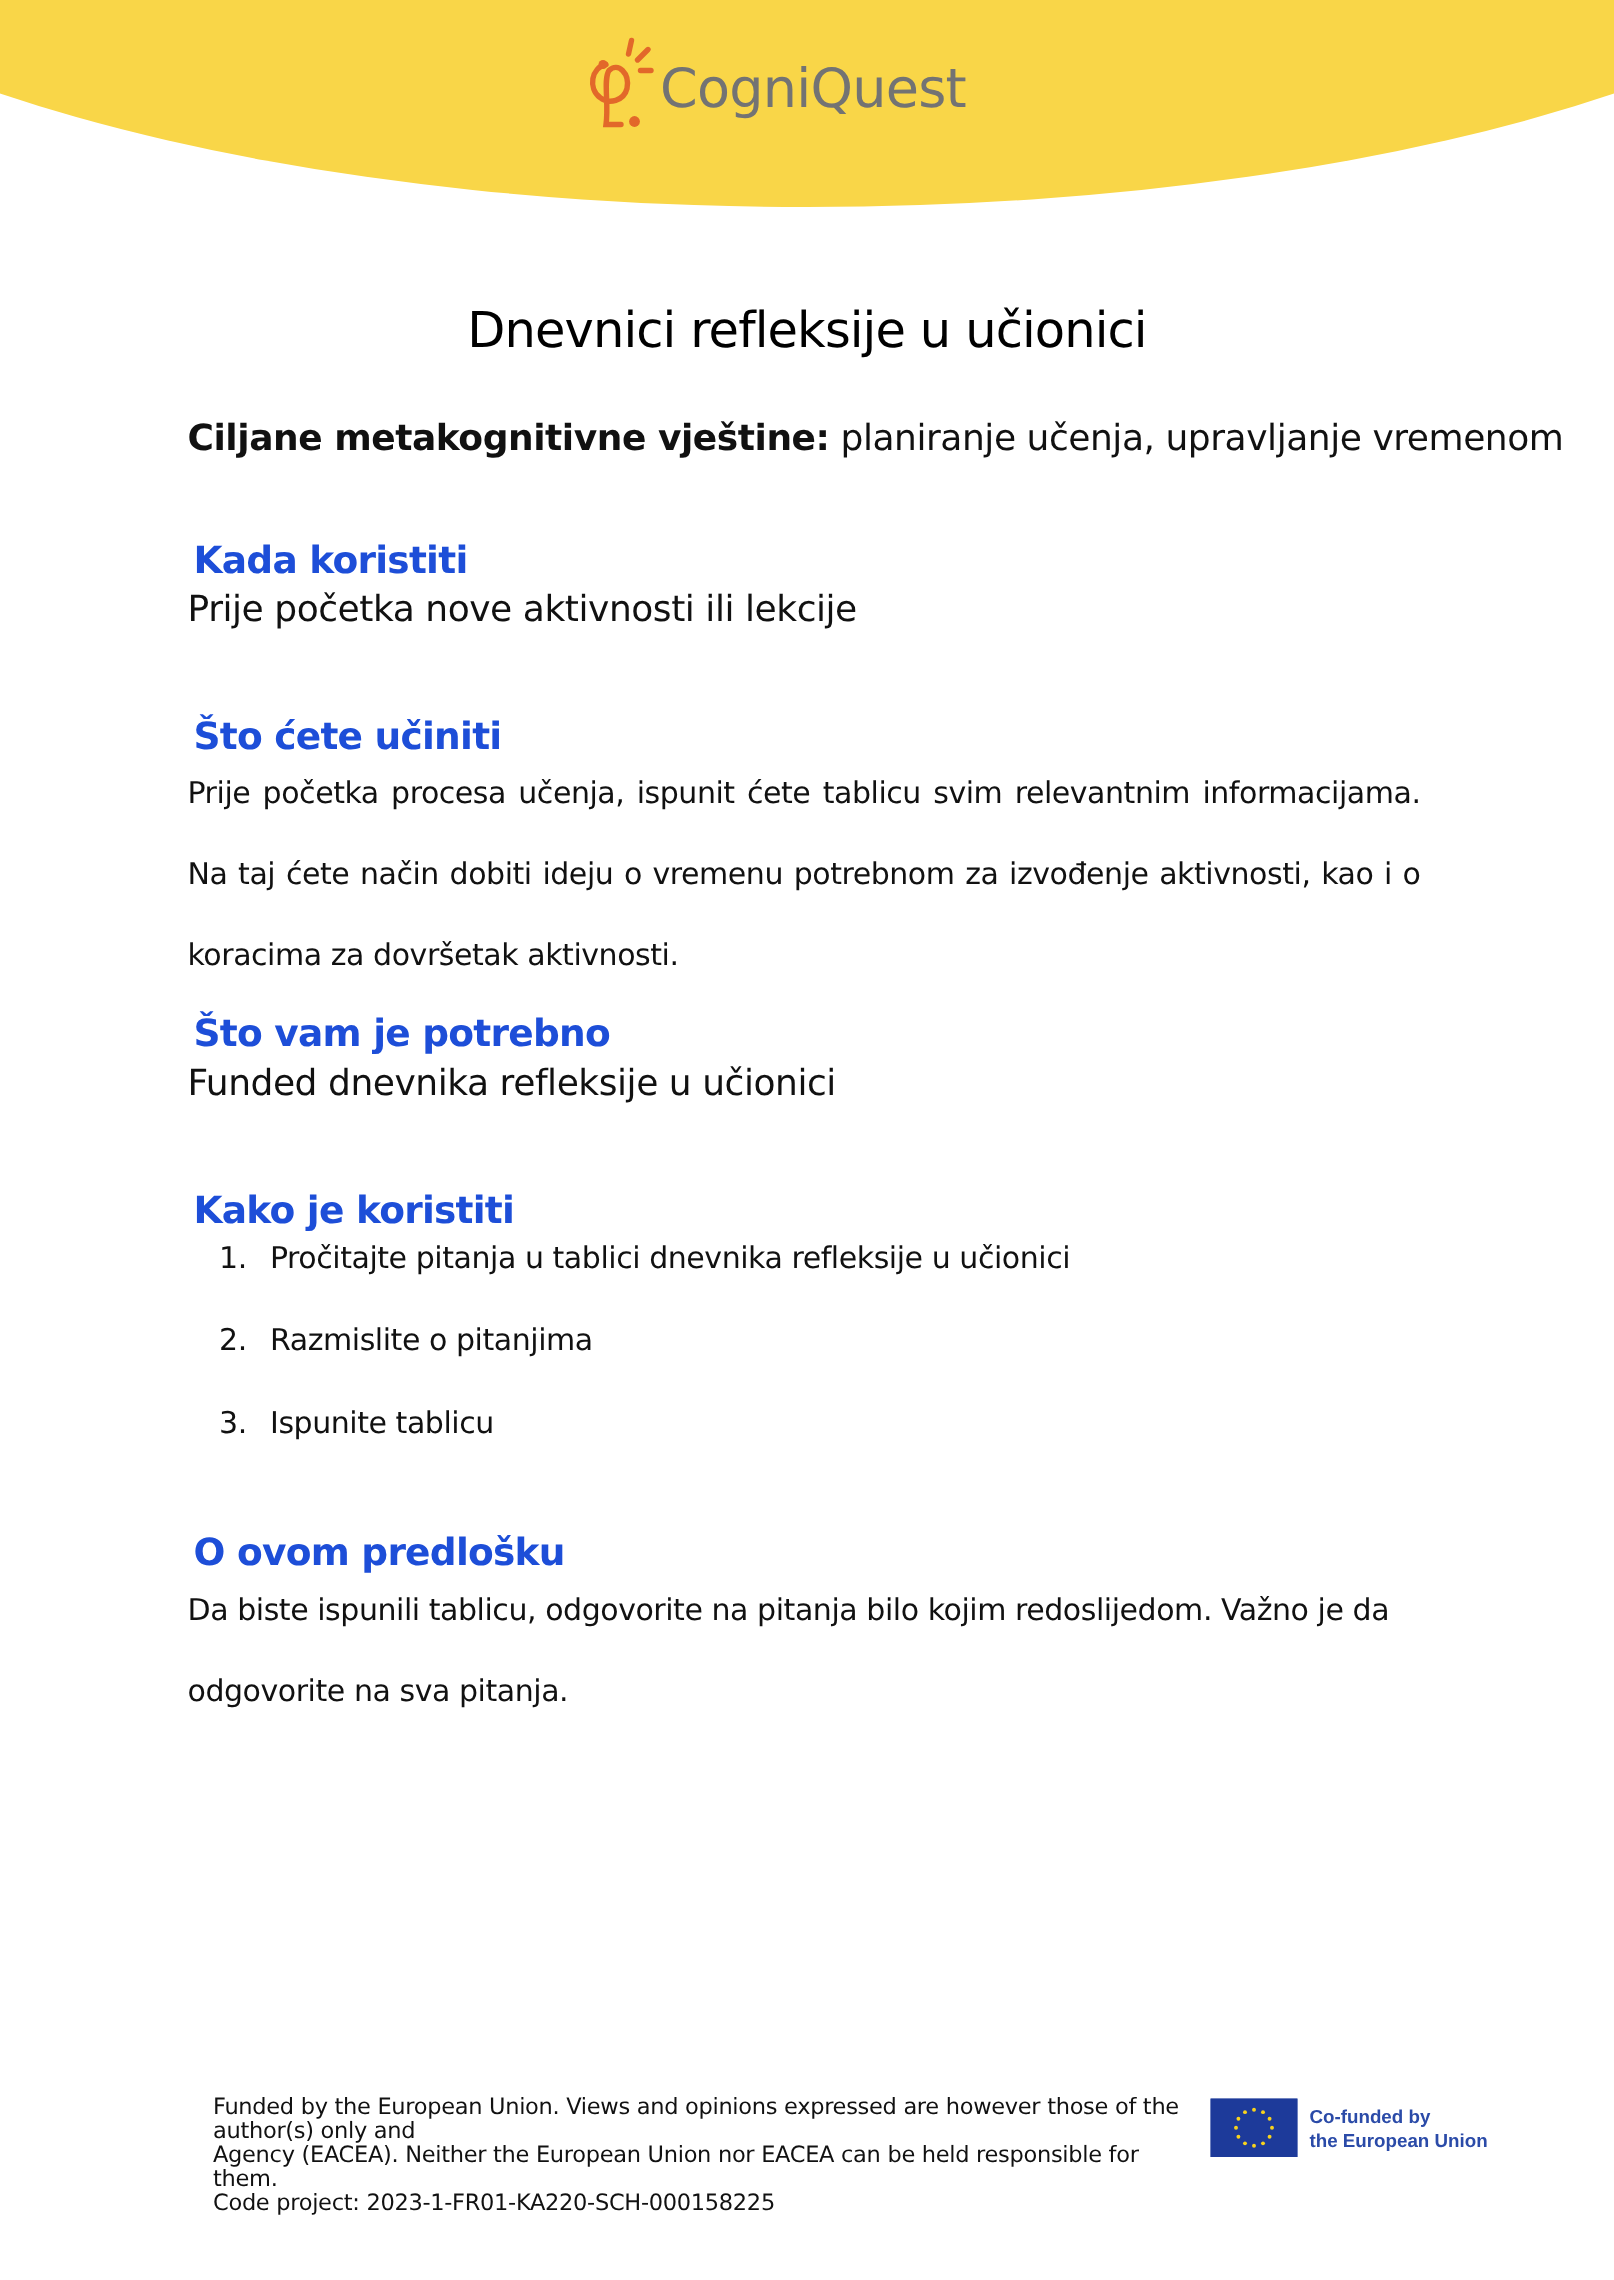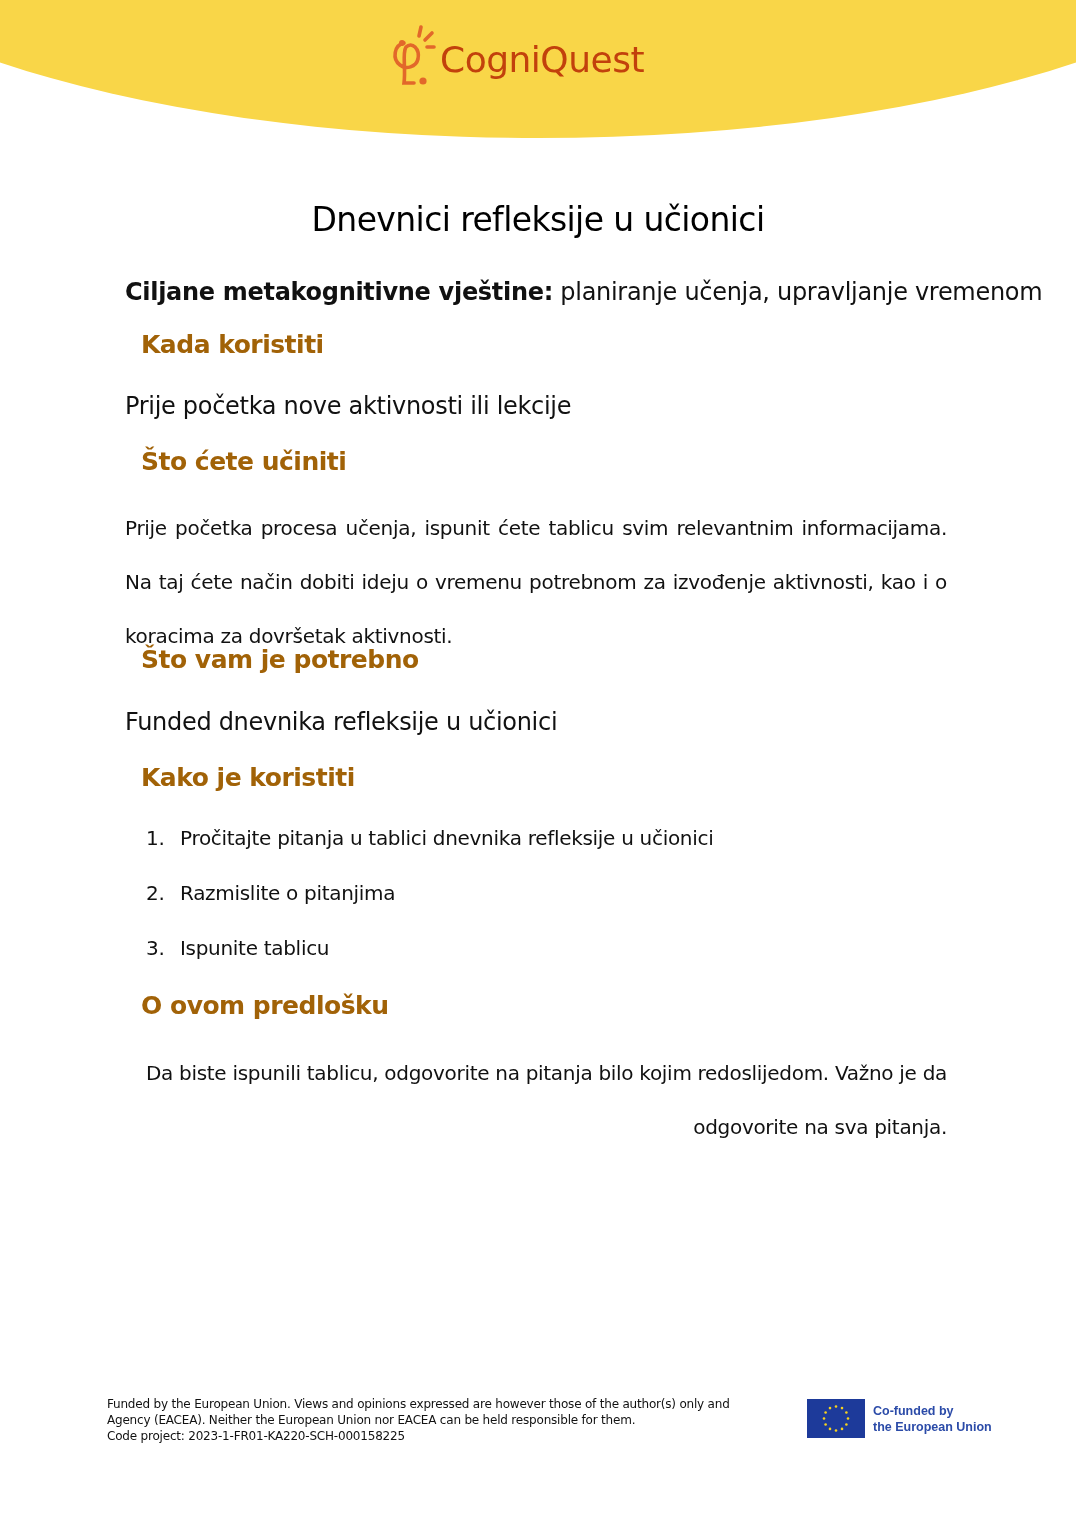--- a/index.html
+++ b/index.html
@@ -10,41 +10,41 @@
       position: absolute; left: -230px; top: -390px;
       width: 1536px; height: 528px;
       background: #F9D648; border-radius: 50%;
     }
     .logo {
       position: absolute; left: 390px; top: 22px; height: 68px;
       display: flex; align-items: center;
     }
     .logo-icon { width: 48px; height: 66px; margin-right: 2px; }
     .logo-text {
-      font-family: "DejaVu Sans", sans-serif; font-size: 36px; color: #c2410c;
+      font-family: "DejaVu Sans", sans-serif; font-size: 36px; color: #737373;
       letter-spacing: -0.5px; margin-top: 6px;
     }
 
     .title {
       position: absolute; left: 0; width: 1076px; top: 200px;
       text-align: center; font-size: 33px; font-weight: normal; color: #000;
       font-family: "DejaVu Sans", sans-serif; letter-spacing: -0.6px;
     }
 
     .content { position: absolute; left: 125px; top: 0; width: 822px; }
     .line { position: absolute; left: 0; font-size: 24px; white-space: nowrap; color: #111; font-family: "DejaVu Sans", sans-serif; letter-spacing: -0.3px; }
     .skills b { font-weight: bold; }
-    .h2 { position: absolute; left: 16px; font-size: 25px; font-weight: bold; color: #a16207; font-family: "DejaVu Sans", sans-serif; letter-spacing: -0.5px; white-space: nowrap; }
+    .h2 { position: absolute; left: 4px; font-size: 25px; font-weight: bold; color: #1d4ed8; font-family: "DejaVu Sans", sans-serif; letter-spacing: -0.5px; white-space: nowrap; margin-top: 29px; }
     .para { position: absolute; left: 0; width: 822px; font-size: 20px; line-height: 54px; text-align: justify; font-family: "DejaVu Sans", sans-serif; letter-spacing: -0.3px; }
     .list-item { position: absolute; left: 21px; font-size: 20px; white-space: nowrap; font-family: "DejaVu Sans", sans-serif; letter-spacing: -0.3px; }
     .list-item .num { display: inline-block; width: 34px; }
 
     .footer-text {
-      position: absolute; left: 107px; top: 1396px; width: 660px;
-      font-size: 12px; line-height: 16px; color: #111; font-family: "DejaVu Sans", sans-serif; letter-spacing: -0.2px;
+      position: absolute; left: 142px; top: 1396px; width: 660px;
+      font-size: 15px; line-height: 16px; color: #111; font-family: "DejaVu Sans", sans-serif; letter-spacing: -0.2px;
     }
     .eu { position: absolute; left: 807px; top: 1399px; display: flex; align-items: center; }
     .eu-flag { width: 58px; height: 39px; background: #1D3A9A; position: relative; }
     .eu-text { margin-left: 8px; font-size: 12.5px; font-weight: bold; color: #2B4BA8; line-height: 16px; font-family: "Liberation Sans", sans-serif; }
   </style>
 </head>
 <body>
 
 <div class="banner"></div>
 
@@ -85,21 +85,21 @@
     </li>
     <li class="list-item" style="top:881px;">
       <span class="num">2.</span><span>Razmislite o pitanjima</span>
     </li>
     <li class="list-item" style="top:936px;">
       <span class="num">3.</span><span>Ispunite tablicu</span>
     </li>
   </ol>
 
   <h2 class="h2" style="top:991px;">O ovom predlošku</h2>
-  <p class="para" style="top:1046px; text-align:right;">Da biste ispunili tablicu, odgovorite na pitanja bilo kojim redoslijedom. Važno je da odgovorite na sva pitanja.</p>
+  <p class="para" style="top:1046px; text-align:left;">Da biste ispunili tablicu, odgovorite na pitanja bilo kojim redoslijedom. Važno je da odgovorite na sva pitanja.</p>
 </div>
 
 <div class="footer-text">
   <div>Funded by the European Union. Views and opinions expressed are however those of the author(s) only and</div>
   <div>Agency (EACEA). Neither the European Union nor EACEA can be held responsible for them.</div>
   <div>Code project: 2023-1-FR01-KA220-SCH-000158225</div>
 </div>
 
 <div class="eu">
   <svg class="eu-flag" viewBox="0 0 58 39">

